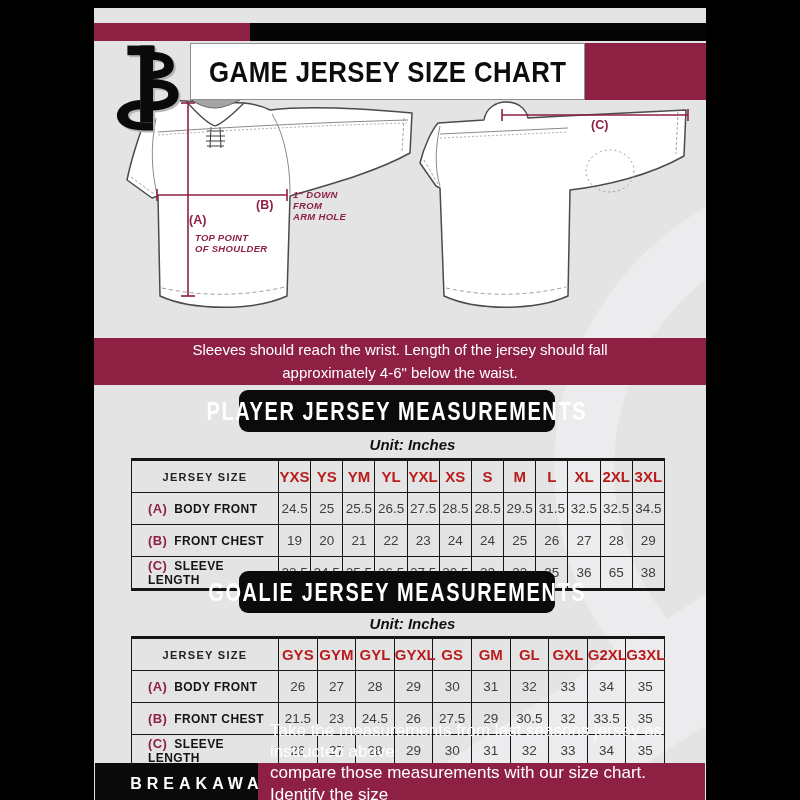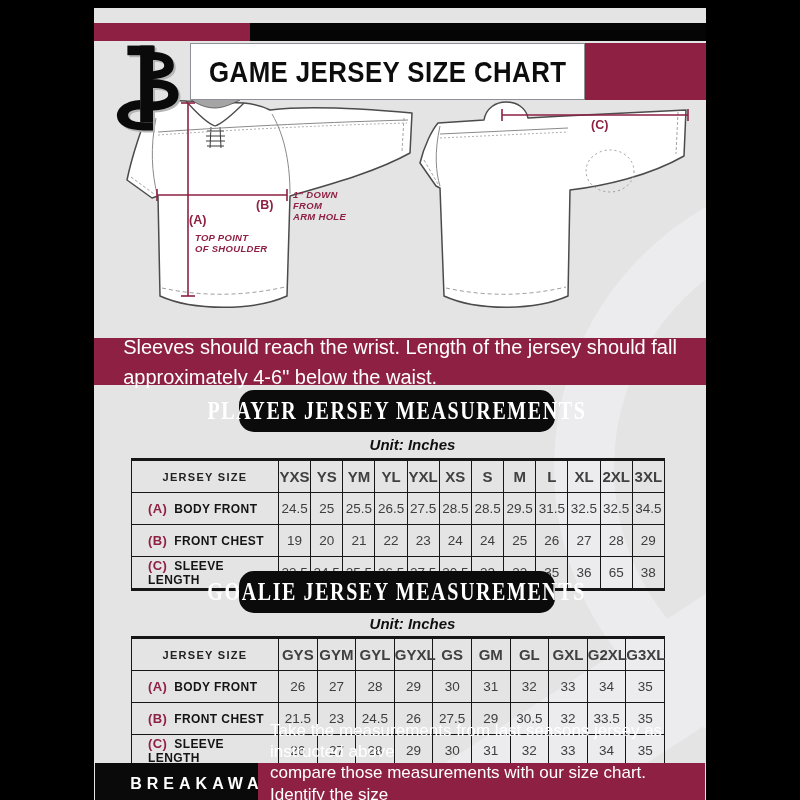--- a/index.html
+++ b/index.html
@@ -31,37 +31,37 @@
     filter:drop-shadow(2px 2px 0 #b5b5b5); }
   
   .diagram { position:absolute; left:0; top:60px; z-index:1; }
   .dlabel { position:absolute; color:#8e2143; z-index:2; }
   .dkey { font-weight:bold; font-size:12.5px; }
   .dnote { font-style:italic; font-weight:bold; font-size:9.5px; line-height:1.18;
     letter-spacing:.3px; white-space:pre-line; }
   
   .notice { position:absolute; top:330px; left:0; width:612px; height:47px;
     background:#8e2143; display:flex; align-items:center; justify-content:center; z-index:2; }
-  .notice div { color:#fff; font-size:20px; line-height:1.5; text-align:left;
+  .notice div { color:#fff; font-size:15px; line-height:1.5; text-align:center;
     white-space:pre-line; }
   
   .section-title-box { position:absolute; left:145px; width:316px; height:42px;
-    background:#0b0b0b; border-radius:15px; display:flex; align-items:center;
-    justify-content:center; z-index:2;font-family:Liberation Serif, serif; }
+    background:#0b0b0b; border-radius:9px; display:flex; align-items:center;
+    justify-content:center; z-index:2; }
   .section-title-box span { color:#fff; font-weight:bold; font-size:25px;
     letter-spacing:2px; transform:scaleX(.8); white-space:nowrap; }
   .unit { position:absolute; left:0; width:637px; text-align:center; z-index:2;
     font-style:italic; font-weight:bold; font-size:15px; color:#0f0f0f; }
   
   .meas-table { position:absolute; left:37px; width:534px; border-collapse:collapse;
     table-layout:fixed; z-index:2; }
   .meas-table th, .meas-table td { border:1.5px solid #161616; height:31px;
     padding:0; text-align:center; vertical-align:middle; }
   .meas-table { border-top:3px solid #161616; border-bottom:3px solid #161616; }
-  .meas-table th { font-size:15px; font-weight:bold; color:#404040; }
+  .meas-table th { font-size:15px; font-weight:bold; color:#b91c1c; }
   .meas-table th.corner { width:146px; font-size:11px; letter-spacing:1.3px;
     font-weight:bold; color:#222; }
   .meas-table td.val { font-size:13.5px; color:#3e3e3e; }
   .meas-table td.rowlabel { text-align:left; padding-left:16px; font-size:12px;
     font-weight:bold; letter-spacing:.4px; color:#141414; }
   .rowkey { color:#8e2143; font-size:13px; margin-right:7px; font-weight:bold; }
   
   .footer { position:absolute; top:755px; left:1px; width:610px; height:41px;
     display:flex; z-index:2; }
   .footer-black { width:163px; background:#0a0a0a; display:flex; align-items:center;

